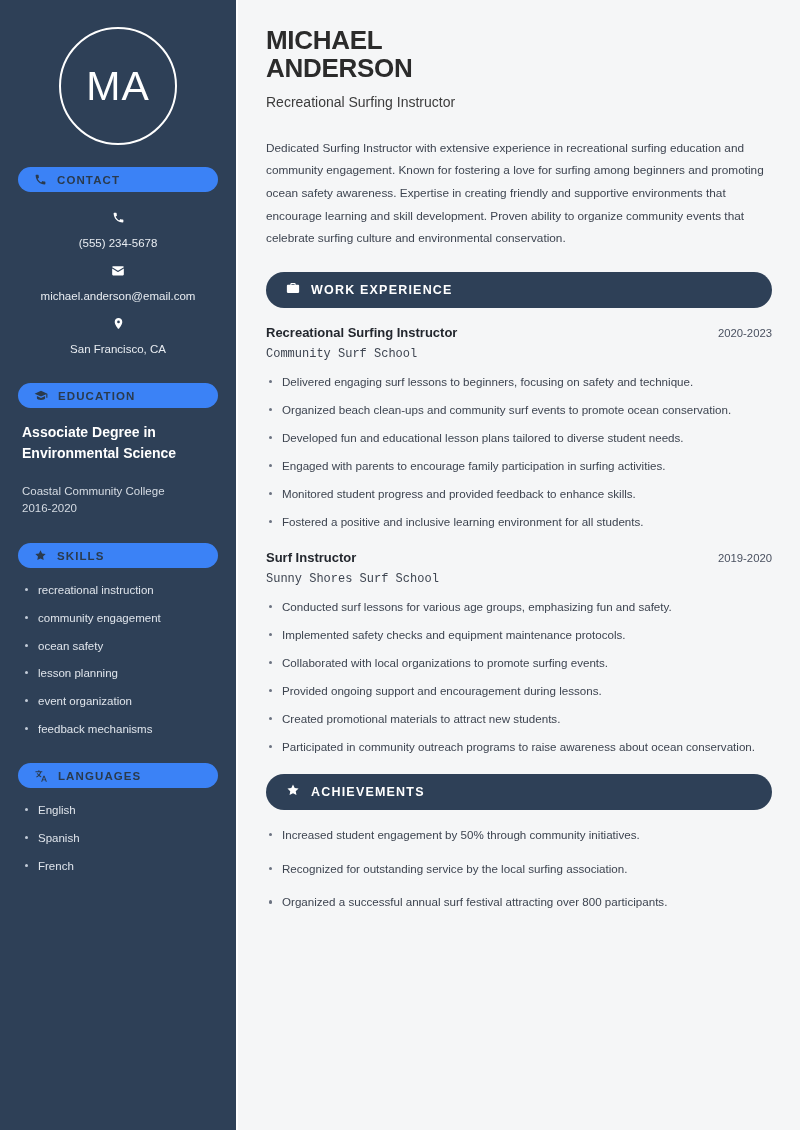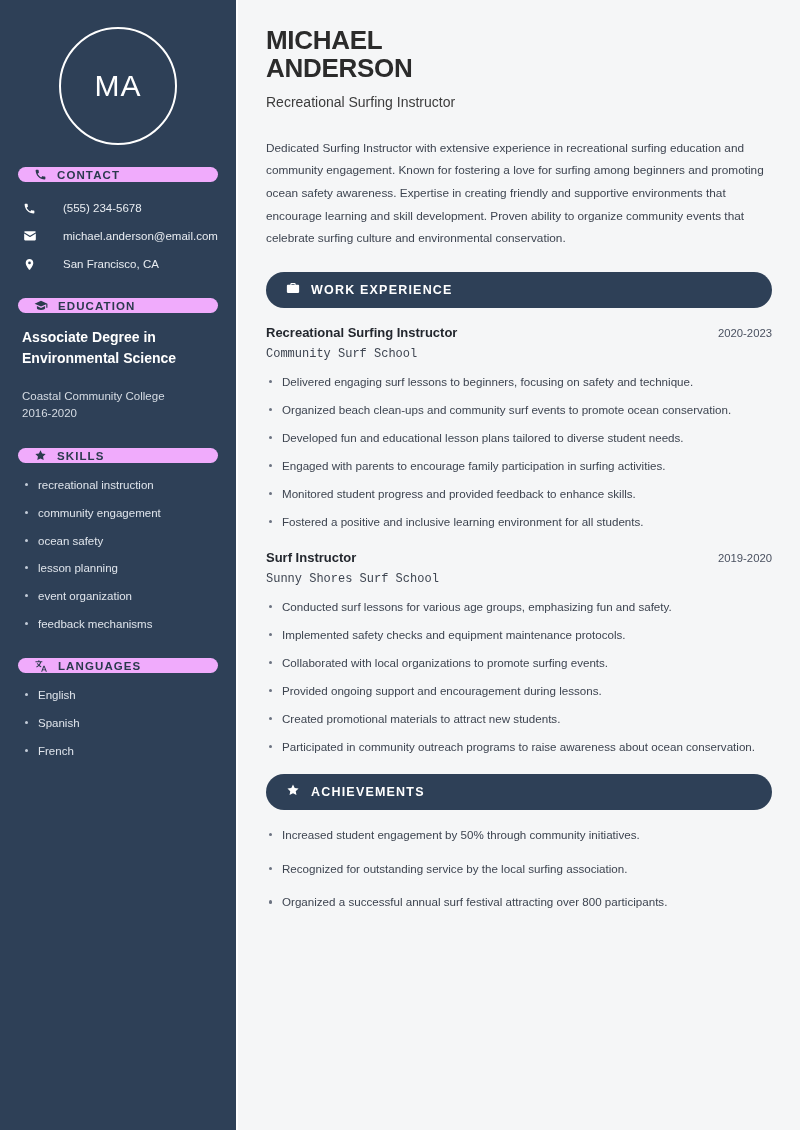--- a/index.html
+++ b/index.html
@@ -40,55 +40,56 @@
   .monogram {
     width: 118px;
     height: 118px;
     border-radius: 50%;
     border: 2px solid #ffffff;
     display: flex;
     align-items: center;
     justify-content: center;
   }
   .monogram-text {
-    font-size: 30px;
+    font-size: 41px;
     font-weight: 400;
     letter-spacing: 1px;
     color: #ffffff;
     line-height: 1;
   }
 
   
   .pill {
-    background: #f0abfc;
+    background: #3b82f6;
     color: #2a3a4d;
     border-radius: 999px;
-    height: 15px;
+    height: 25px;
     display: flex;
     align-items: center;
     gap: 10px;
     padding: 0 16px;
     margin-bottom: 14px;
   }
   .pill .pill-label {
     font-size: 11.5px;
     font-weight: bold;
     letter-spacing: 1.1px;
     text-transform: uppercase;
     color: #2a3a4d;
   }
   .pill svg { display: block; }
 
   .contact-list { margin-bottom: 22px; }
   .contact-row {
     display: flex;
     align-items: center;
-    gap: 26px;
+    gap: 10px;
     padding: 4px 4px;
     margin-bottom: 4px;
+    flex-direction: column;
   }
   .contact-row .ctext {
     font-size: 11.5px;
     color: #e8ecf1;
     line-height: 1.4;
   }
   .contact-row .cicon {
     width: 15px;
     flex: 0 0 15px;
     display: flex;

